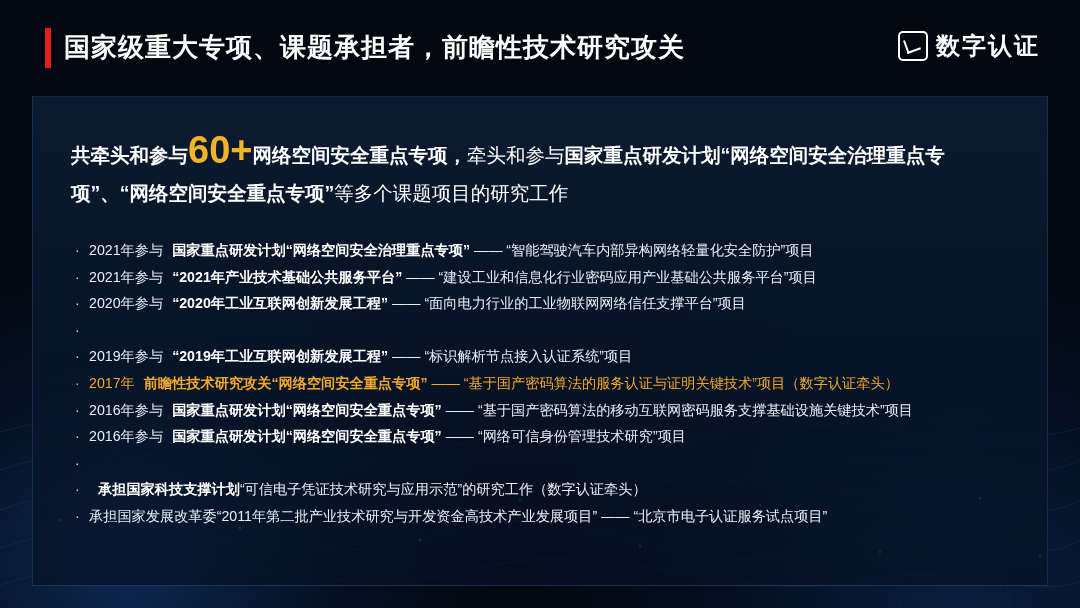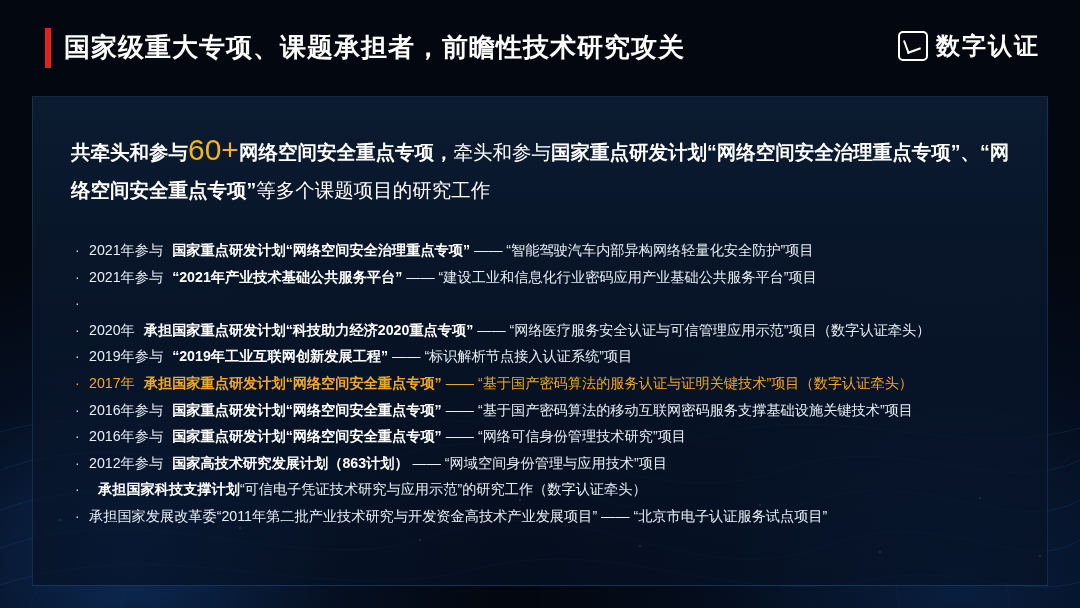--- a/index.html
+++ b/index.html
@@ -116,22 +116,22 @@
     top: 34px;
     width: 940px;
     font-size: 19.5px;
     line-height: 38px;
     color: #ffffff;
     font-weight: bold;
   }
   .lead .plain { font-weight: normal; }
   .lead .big-num {
     color: #f0b428;
-    font-size: 30px;
-    font-weight: normal;
+    font-size: 38px;
+    font-weight: bold;
     vertical-align: -1px;
   }
 
   .list {
     position: absolute;
     left: 42px;
     top: 140px;
     width: 950px;
   }
   .item {
@@ -210,44 +210,43 @@
         <div class="item">
           <span class="bullet">·</span>
           <span><span>2021年参与</span><span class="b">国家重点研发计划“网络空间安全治理重点专项”</span><span> —— “智能驾驶汽车内部异构网络轻量化安全防护”项目</span></span>
         </div>
         <div class="item">
           <span class="bullet">·</span>
           <span><span>2021年参与</span><span class="b">“2021年产业技术基础公共服务平台”</span><span> —— “建设工业和信息化行业密码应用产业基础公共服务平台”项目</span></span>
         </div>
         <div class="item">
           <span class="bullet">·</span>
-        </div>
-        <div class="item">
-          <span class="bullet">·</span>
-          <span><span>2020年</span><span class="b">承担国家重点研发计划“科技助力经济2020重点专项”</span><span> —— “网络医疗服务安全认证与可信管理应用示范”项目（数字认证牵头）</span></span>
+          <span><span>2020年参与</span><span class="b">“2020年工业互联网创新发展工程”</span><span> —— “面向电力行业的工业物联网网络信任支撑平台”项目</span></span>
+        </div>
+        <div class="item">
+          <span class="bullet">·</span>
         </div>
         <div class="item">
           <span class="bullet">·</span>
           <span><span>2019年参与</span><span class="b">“2019年工业互联网创新发展工程”</span><span> —— “标识解析节点接入认证系统”项目</span></span>
         </div>
         <div class="item highlight">
           <span class="bullet">·</span>
-          <span><span>2017年</span><span class="b">承担国家重点研发计划“网络空间安全重点专项”</span><span> —— “基于国产密码算法的服务认证与证明关键技术”项目（数字认证牵头）</span></span>
+          <span><span>2017年</span><span class="b">前瞻性技术研究攻关“网络空间安全重点专项”</span><span> —— “基于国产密码算法的服务认证与证明关键技术”项目（数字认证牵头）</span></span>
         </div>
         <div class="item">
           <span class="bullet">·</span>
           <span><span>2016年参与</span><span class="b">国家重点研发计划“网络空间安全重点专项”</span><span> —— “基于国产密码算法的移动互联网密码服务支撑基础设施关键技术”项目</span></span>
         </div>
         <div class="item">
           <span class="bullet">·</span>
           <span><span>2016年参与</span><span class="b">国家重点研发计划“网络空间安全重点专项”</span><span> —— “网络可信身份管理技术研究”项目</span></span>
         </div>
         <div class="item">
           <span class="bullet">·</span>
-          <span><span>2012年参与</span><span class="b">国家高技术研究发展计划（863计划）</span><span> —— “网域空间身份管理与应用技术”项目</span></span>
         </div>
         <div class="item">
           <span class="bullet">·</span>
           <span><span class="b">承担国家科技支撑计划</span><span>“可信电子凭证技术研究与应用示范”的研究工作（数字认证牵头）</span></span>
         </div>
         <div class="item">
           <span class="bullet">·</span>
           <span><span>承担国家发展改革委</span><span>“2011年第二批产业技术研究与开发资金高技术产业发展项目”</span><span> —— “北京市电子认证服务试点项目”</span></span>
         </div>
       </div>

